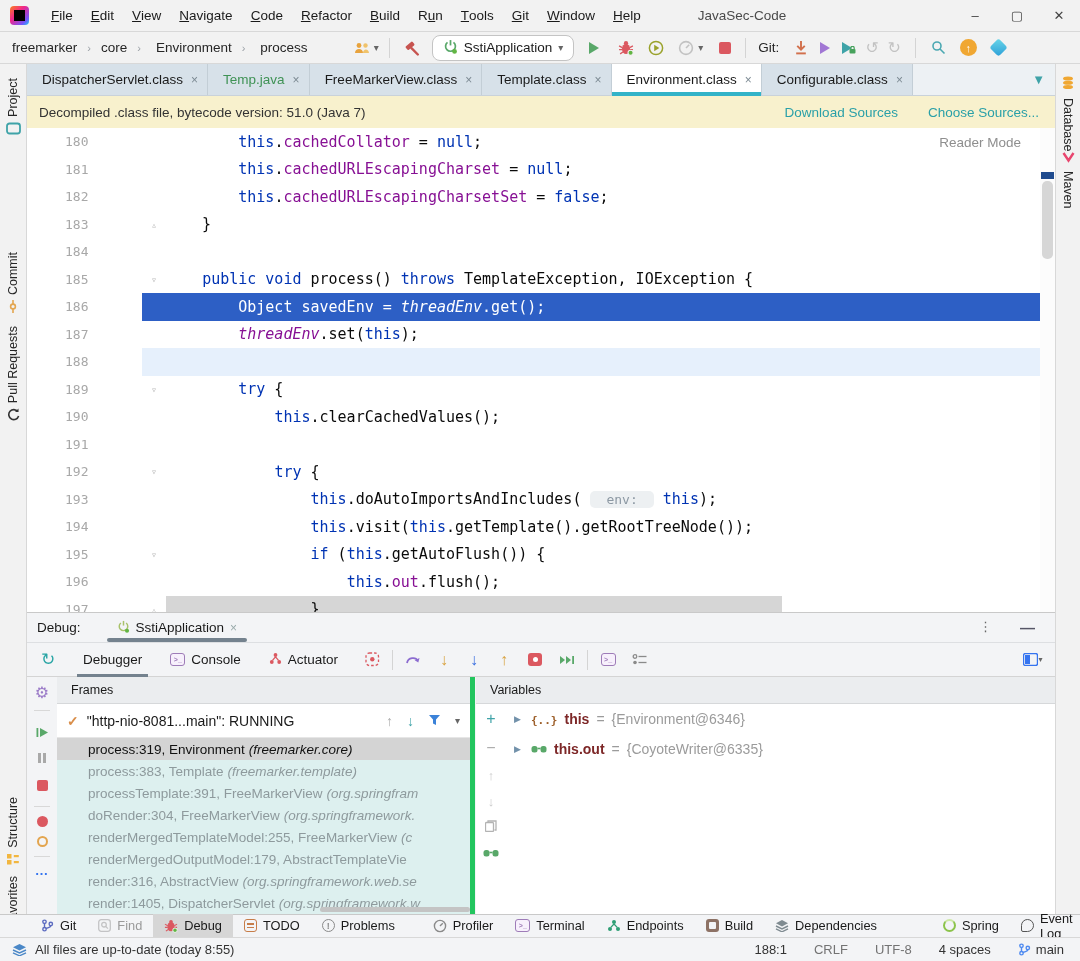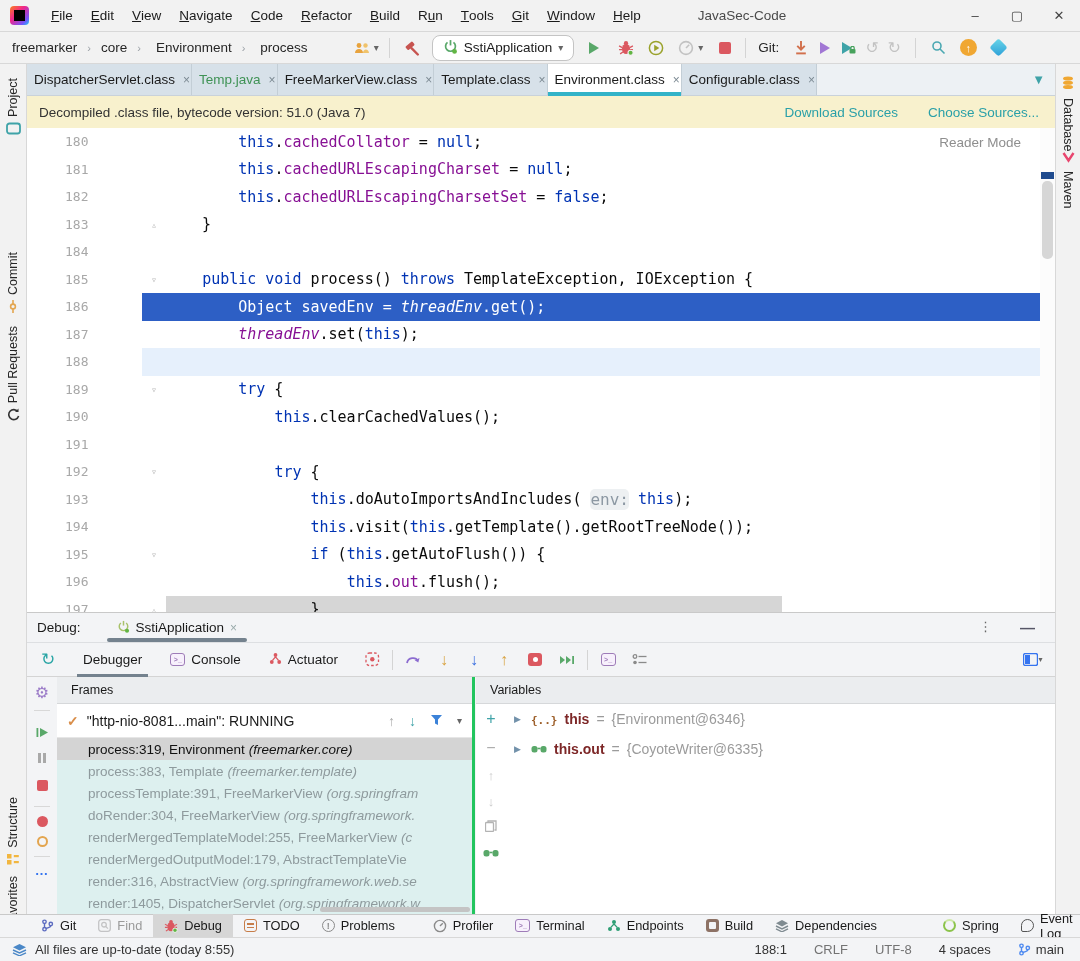--- a/index.html
+++ b/index.html
@@ -35,21 +35,21 @@
 
   
   .lstrip { position:absolute; left:0; top:64px; bottom:47px; width:27px; background:#F2F2F2; border-right:1px solid #D8D8D8; }
   .rstrip { position:absolute; right:0; top:64px; bottom:47px; width:25px; background:#F2F2F2; border-left:1px solid #D8D8D8; }
   .stripe-item { position:absolute; left:0; width:100%; display:flex; flex-direction:column; align-items:center; gap:5px; font-size:12.5px; color:#262626; }
   .vtext-up { writing-mode:vertical-rl; transform:rotate(180deg); }
   .vtext-down { writing-mode:vertical-rl; }
 
   
   .tabsrow { position:absolute; left:27px; top:64px; width:1028px; height:32px; background:#EDF1F4; border-bottom:1px solid #C9D2DA; display:flex; }
-  .etab { display:flex; align-items:center; gap:6px; padding:0 1px; background:#D7E1E9; border-right:1px solid #C3CED6; font-size:13.5px; position:relative; }
+  .etab { display:flex; align-items:center; gap:6px; padding:0 9px; background:#D7E1E9; border-right:1px solid #C3CED6; font-size:13.5px; position:relative; }
   .etab.active { background:#fff; }
   .etab.active::after { content:""; position:absolute; left:0; right:0; bottom:-1px; height:4px; background:#33B3C8; }
   .etab .x { color:#7C8A93; font-size:12px; margin-left:2px; }
   .etab.green-label .lbl { color:#3F9255; }
   .classcube { width:13px; height:13px; border-radius:50%; background:radial-gradient(circle at 35% 30%, #8FD9E8, #2F9EC9); flex:0 0 auto; }
   .tabs-more { margin-left:auto; display:flex; align-items:center; padding-right:10px; color:#3FA3A8; font-size:13px; }
 
   
   .banner { position:absolute; left:27px; top:96px; width:1028px; height:32px; background:#F8F1CD; display:flex; align-items:center; padding:0 16px 0 12px; font-size:13.5px; color:#333; }
   .banner .links { margin-left:auto; display:flex; gap:30px; }
@@ -62,21 +62,21 @@
   .cl .num { width:115px; flex:0 0 auto; padding-left:38px; display:flex; align-items:center; color:#A8A8A8; font-size:13px; background:#fff; z-index:2; }
   .rowbg { flex:1; display:flex; align-items:stretch; position:relative; }
   .rowbg .fold { width:24px; flex:0 0 auto; display:flex; align-items:center; justify-content:center; color:#BDBDBD; font-size:10px; }
   .rowbg .codebody { flex:1; display:flex; align-items:center; }
   .rowbg.exec { background:#2D5FC5; }
   .rowbg.exec .codebody span { color:#fff !important; }
   .rowbg.caret { background:#E6F0FC; }
   .rowbg.sel .codebody { background:linear-gradient(90deg, #D6D6D6 0px, #D6D6D6 616px, transparent 616px); }
   .tk-p { color:#0A0A0A; } .tk-k { color:#0033B3; } .tk-f { color:#871094; }
   .tk-s { color:#871094; font-style:italic; }
-  .tk-h { color:#8C98A3; background:#EDF0F2; border-radius:5px; font-size:16px; padding:1px 0; }
+  .tk-h { color:#8C98A3; background:#EDF0F2; border-radius:5px; font-size:13px; padding:1px 16px; }
   .scrollzone { position:absolute; right:0; top:0; width:15px; bottom:0; background:#FCFCFC; z-index:4; }
   .sb-mark { position:absolute; right:1px; top:44px; width:13px; height:7px; background:#1F4B8E; }
   .sb-thumb { position:absolute; right:2px; top:53px; width:11px; height:78px; background:#D6D6D6; border-radius:5px; }
 
   
   .debug { position:absolute; left:27px; top:612px; width:1028px; height:302px; background:#F3F4F6; border-top:1px solid #C9C9C9; }
   .dbg-header { height:29px; display:flex; align-items:center; padding-left:10px; font-size:13.5px; }
   .dbg-session { height:29px; display:flex; align-items:center; gap:6px; margin-left:26px; padding:0 10px; position:relative; }
   .dbg-session::after { content:""; position:absolute; left:0; right:0; bottom:0; height:4px; background:#74828E; border-radius:2px; }
   .dbg-session .x { color:#9aa; font-size:12px; }
@@ -84,21 +84,21 @@
   .dbg-toolbar { height:35px; border-top:1px solid #DDDFE2; border-bottom:1px solid #D4D4D4; display:flex; align-items:center; padding:0 10px; gap:8px; }
   .dbg-tab { height:35px; display:flex; align-items:center; gap:6px; padding:0 6px; font-size:13.5px; position:relative; }
   .dbg-tab.active::after { content:""; position:absolute; left:0; right:0; bottom:-1px; height:4px; background:#74828E; }
   .ico-txt { font-size:16px; line-height:1; display:inline-flex; align-items:center; justify-content:center; width:22px; }
   .console-box { width:15px; height:13px; border:1.5px solid #9E7CB8; border-radius:3px; color:#9E7CB8; font-size:7px; font-weight:bold; display:flex; align-items:center; justify-content:center; background:#F7F0FC; }
   .drop-frame { width:14px; height:13px; background:#DB5860; border-radius:3px; display:flex; align-items:center; justify-content:center; }
   .drop-frame i { width:5px; height:5px; background:#fff; border-radius:50%; }
   .dbg-content { position:absolute; left:0; top:64px; right:0; bottom:0; }
   .dstrip { position:absolute; left:0; top:0; bottom:0; width:30px; display:flex; flex-direction:column; align-items:center; padding-top:8px; gap:9px; }
   .dstrip .sep { width:16px; height:1px; background:#D8D8D8; }
-  .frames { position:absolute; left:30px; top:0; width:418px; bottom:0; border-right:3px solid #22c55e; }
+  .frames { position:absolute; left:30px; top:0; width:418px; bottom:0; border-right:5px solid #22c55e; }
   .pane-header { height:27px; background:#EBEDEF; border-bottom:1px solid #D6D8DA; display:flex; align-items:center; padding-left:14px; font-size:12.5px; color:#1a1a1a; }
   .thread-row { height:34px; background:#fff; border-bottom:1px solid #E6E6E6; display:flex; align-items:center; gap:8px; padding:0 10px; font-size:14px; }
   .thread-icons { margin-left:auto; display:flex; align-items:center; gap:14px; }
   .frame-list { position:absolute; left:0; right:0; top:61px; bottom:0; overflow:hidden; }
   .frame-row { height:22px; display:flex; align-items:center; padding-left:31px; font-size:13.5px; color:#8E9A9D; background:#DDF0EF; white-space:nowrap; overflow:hidden; }
   .frame-row.selected { background:#D4D4D4; color:#111; }
   .frame-row .pkg { font-style:italic; margin-left:4px; }
   .frame-hthumb { position:absolute; left:263px; bottom:2px; width:150px; height:5px; background:#C4C4C4; border-radius:3px; }
   .vars { position:absolute; left:449px; top:0; right:0; bottom:0; background:#fff; }
   .vstrip { position:absolute; left:0; top:27px; bottom:0; width:30px; display:flex; flex-direction:column; align-items:center; padding-top:6px; gap:11px; background:#fff; }

